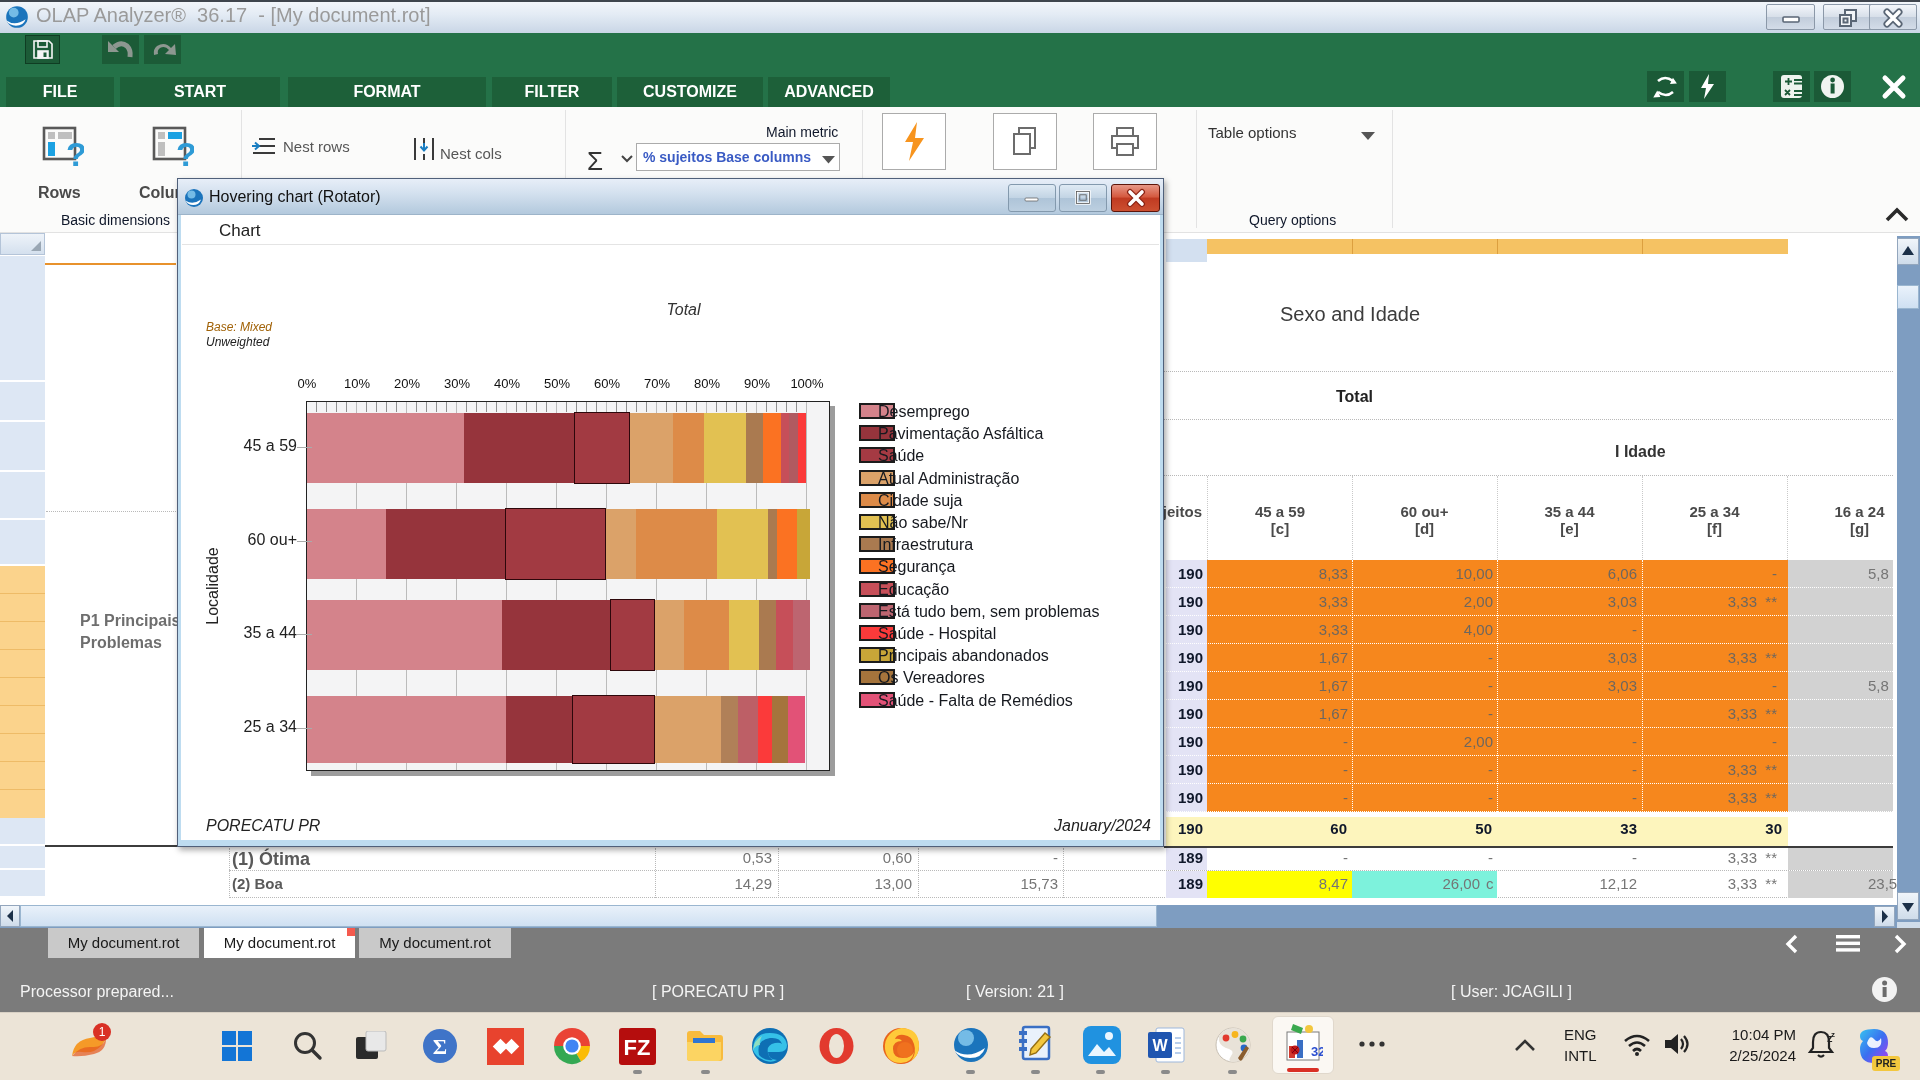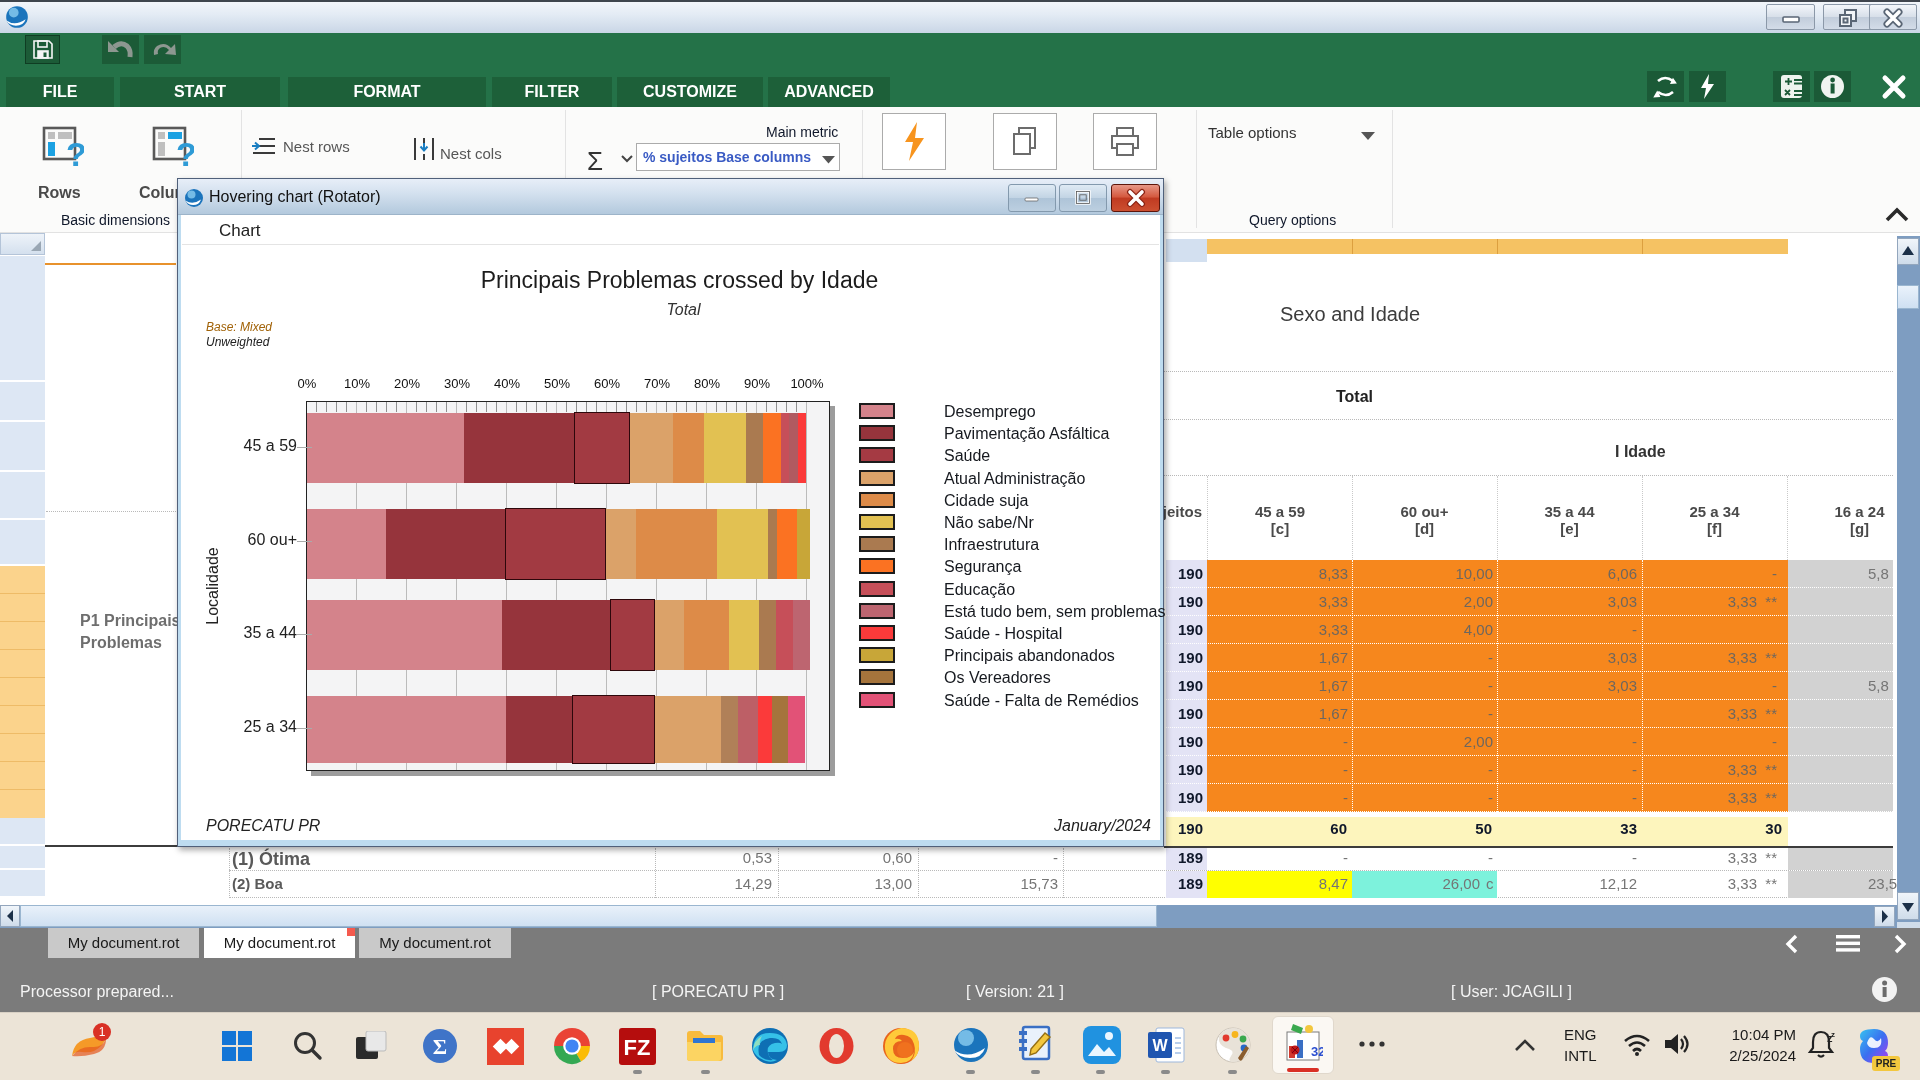--- a/index.html
+++ b/index.html
@@ -48,33 +48,34 @@
 .mmbtn{background:linear-gradient(#dfeaf4 0%,#c2d4e4 49%,#aec4d8 51%,#bccfe0 100%);
  border:1px solid #8399ad;}
 
 .seg{position:absolute;top:0;height:100%;}
 .ctick{position:absolute;top:0;width:1px;height:10px;background:#909090;}
 .cgrid{position:absolute;top:0;width:1px;height:100%;background:#bbbbbb;}
 .xlab{position:absolute;top:-26px;width:40px;margin-left:-20px;text-align:center;
  font-size:13px;color:#111;}
 .ylab{position:absolute;right:11px;font-size:16px;color:#222;text-align:right;width:80px;}
 .lgsw{position:absolute;left:0;width:36px;height:16px;border:2px solid #1c1c1c;}
-.lgtx{position:absolute;left:766px;top:-1px;font-size:16px;color:#16191f;white-space:nowrap;}
+.lgtx{position:absolute;left:700px;top:-1px;font-size:16px;color:#16191f;white-space:nowrap;}
 </style>
 </head>
 <body>
 <div id="app">
 
 <div class="abs" id="titlebar"></div>
 <div class="abs" style="left:0;top:0;width:1920px;height:1.5px;background:#3f454d"></div>
 <svg class="abs" style="left:4px;top:4px" width="26" height="26" viewBox="0 0 24 24">
  <circle cx="12" cy="12" r="10" fill="#1b74bc"></circle>
  <circle cx="9" cy="8" r="4.5" fill="#7ec3ea" opacity=".9"></circle>
  <path d="M2 15 q8 6 18 -1 q-2 6 -9 6 q-6 0 -9 -5z" fill="#ffffff"></path>
 </svg>
+<div class="abs" id="titletxt">OLAP Analyzer®&nbsp; 36.17&nbsp; - [My document.rot]</div>
 <div class="abs winbtn" style="left:1766px;"><svg width="18" height="24">
         <rect x="1" y="12" width="16" height="5" rx="1" fill="#fff" stroke="#5a6675" stroke-width="1.6"></rect>
       </svg></div>
 <div class="abs winbtn" style="left:1823px;"><svg width="20" height="25" viewBox="0 0 20 25">
         <rect x="7" y="5" width="11" height="11" fill="#f2f5f8" stroke="#5a6675" stroke-width="2"></rect>
         <rect x="2" y="10" width="11" height="11" fill="#f2f5f8" stroke="#5a6675" stroke-width="2"></rect>
         <rect x="5.5" y="13.5" width="4" height="4" fill="none" stroke="#5a6675" stroke-width="2"></rect>
       </svg></div>
 <div class="abs winbtn" style="left:1869px;width:48px"><svg width="22" height="24" viewBox="0 0 22 24">
         <path d="M5 7 L17 19 M17 7 L5 19" stroke="#5a6675" stroke-width="7" stroke-linecap="round"></path>
@@ -442,21 +443,20 @@
           <rect x="5.8" y="9.8" width="6.4" height="5.4" fill="none" stroke="#555" stroke-width=".8"></rect>
         </svg></div>
 <div class="abs dbtn" style="left:933px;width:49px;background:linear-gradient(#e79787 0%,#d55a40 45%,#c03b22 52%,#cc4f30 100%);border:1px solid #5c150a"><svg width="22" height="25" viewBox="0 0 22 25">
           <path d="M5 7 L17 19 M17 7 L5 19" stroke="#8a2314" stroke-width="6" stroke-linecap="round"></path>
           <path d="M5 7 L17 19 M17 7 L5 19" stroke="#fff" stroke-width="3.6" stroke-linecap="round"></path>
         </svg></div>
 <div class="abs" id="dlginner"></div>
 <div class="abs" id="dlgbot"></div>
 <div class="abs" style="left:41px;top:42px;font-size:17px;color:#222">Chart</div>
 <div class="abs" style="left:4px;top:65px;width:977px;height:1px;background:#e4e4e4"></div>
-<div class="abs" style="left:9px;top:88px;width:985px;text-align:center;font-size:23px;color:#1c1c1c">Principais Problemas crossed by Idade</div>
 <div class="abs" style="left:13px;top:122px;width:985px;text-align:center;font-size:16px;font-style:italic;color:#333">Total</div>
 <div class="abs" style="left:28px;top:141px;font-size:12px;font-style:italic;color:#a16207">Base: Mixed</div>
 <div class="abs" style="left:28px;top:156px;font-size:12px;font-style:italic;color:#222">Unweighted</div>
 <div class="abs" id="plot" style="left:128px;top:222px;width:524px;height:370px;background:#f4f4f5;border:1.6px solid #222;box-shadow:5px 5px 0 #9c9c9c">
 <div class="cgrid" style="left:49px"></div>
 <div class="cgrid" style="left:99px"></div>
 <div class="cgrid" style="left:149px"></div>
 <div class="cgrid" style="left:199px"></div>
 <div class="cgrid" style="left:249px"></div>
 <div class="cgrid" style="left:299px"></div>

